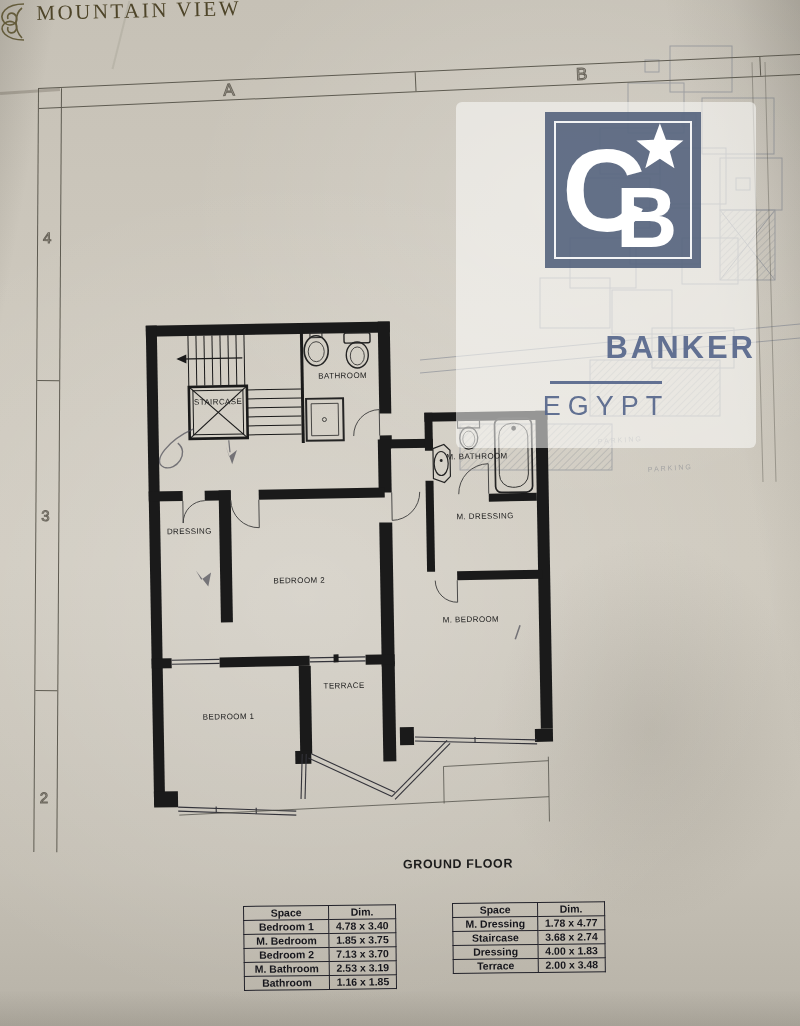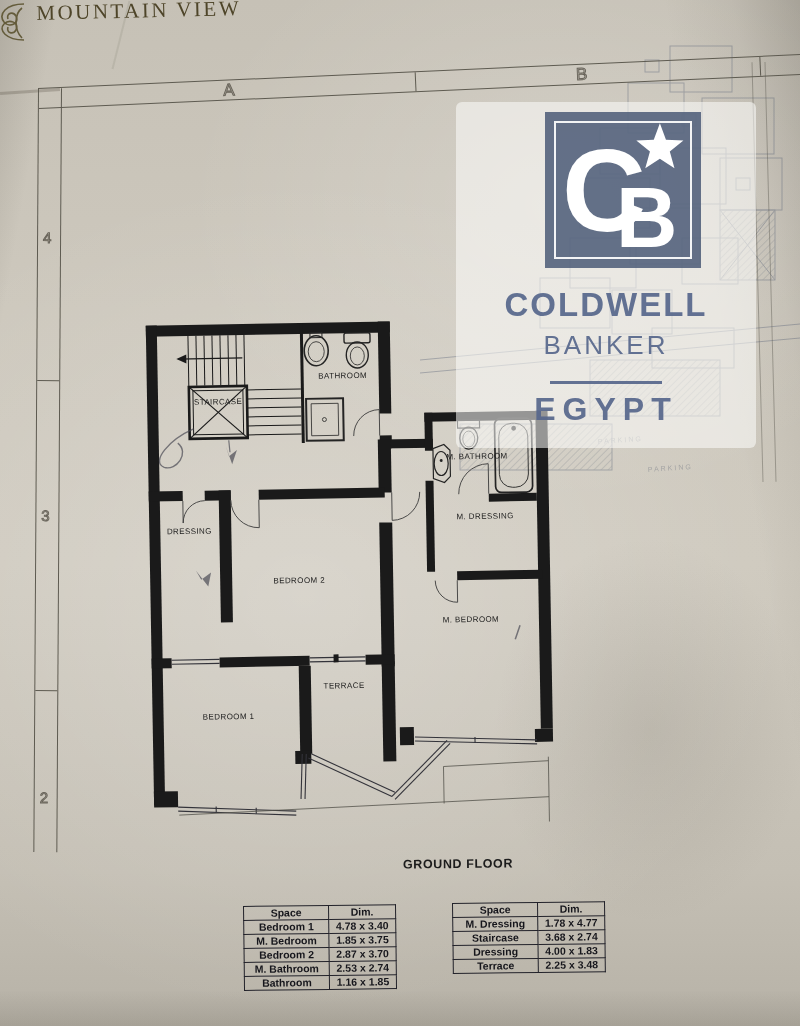--- a/index.html
+++ b/index.html
@@ -35,23 +35,23 @@
   
   .siteplan{left:420px;top:28px;width:380px;height:478px;opacity:.32;}
   
   .plan{left:142px;top:310px;width:430px;height:515px;transform:rotate(-1deg);transform-origin:center center;}
   .room-label{position:absolute;font-size:8px;letter-spacing:.4px;color:#1c1c1c;white-space:nowrap;transform:translateX(-50%);}
   
   .watermark{left:456px;top:102px;width:300px;height:346px;background:rgba(253,253,252,.55);border-radius:6px;text-align:center;}
   .cb-square{left:89px;top:10px;width:156px;height:156px;background:rgba(73,88,117,.84);}
   .cb-square::before{content:"";position:absolute;inset:9px;border:2.5px solid rgba(255,255,255,.92);}
   .wm-line1{left:0;top:184px;width:100%;font-size:33px;font-weight:bold;letter-spacing:2px;color:rgba(86,102,139,.92);}
-  .wm-line2{left:0;top:228px;width:100%;font-size:26px;font-weight:normal;letter-spacing:3px;color:rgba(86,102,139,.92);}
+  .wm-line2{left:0;top:228px;width:100%;font-size:31px;font-weight:bold;letter-spacing:3px;color:rgba(86,102,139,.92);text-align:right;}
   .wm-divider{left:94px;top:279px;width:112px;height:3px;background:rgba(86,102,139,.92);}
-  .wm-country{left:0;top:289px;width:100%;font-size:32px;font-weight:bold;letter-spacing:7px;color:rgba(86,102,139,.92);}
+  .wm-country{left:0;top:289px;width:100%;font-size:27px;font-weight:normal;letter-spacing:7px;color:rgba(86,102,139,.92);}
   
   .floor-title{left:403px;top:857px;font-size:12.5px;font-weight:bold;letter-spacing:.6px;color:#1c1c1c;transform:rotate(-.6deg);}
   .dim-table{border-collapse:collapse;transform:rotate(-.7deg);transform-origin:top left;}
   .dim-table td,.dim-table th{border:1.3px solid #22222a;font-size:10.5px;font-weight:bold;color:#16161c;
        text-align:center;padding:0 3px;height:13px;line-height:13px;font-family:"Liberation Sans",sans-serif;}
   .dim-table th{font-weight:bold;}
   .t1{left:243px;top:906px;}
   .t2{left:452px;top:903px;}
   .t1 .c1{width:78px;} .t1 .c2{width:60px;}
   .t2 .c1{width:78px;} .t2 .c2{width:60px;}
@@ -275,21 +275,20 @@
 </div>
 
 <div class="abs watermark">
   <div class="abs cb-square">
     <svg class="abs" style="left:0;top:0;" width="156" height="156" viewBox="0 0 110 110">
       <text x="12" y="84" font-size="82" font-weight="bold" fill="#ffffff" font-family="Liberation Sans, sans-serif">C</text>
       <text x="50" y="95" font-size="60" font-weight="bold" fill="#ffffff" font-family="Liberation Sans, sans-serif">B</text>
       <polygon fill="#ffffff" points="81,8 85.3,19.6 97.6,20.1 88,27.8 91.3,39.7 81,33 70.7,39.7 74,27.8 64.4,20.1 76.7,19.6"></polygon>
     </svg>
   </div>
-  <div class="abs wm-line1">COLDWELL</div>
   <div class="abs wm-line2">BANKER</div>
   <div class="abs wm-divider"></div>
   <div class="abs wm-country">EGYPT</div>
 </div>
 
 <div class="abs floor-title">GROUND FLOOR</div>
 
 <table class="abs dim-table t1">
   <tbody>
       <tr>
@@ -299,25 +298,25 @@
   <tr>
     <td>Bedroom 1</td>
     <td>4.78 x 3.40</td>
   </tr>
   <tr>
     <td>M. Bedroom</td>
     <td>1.85 x 3.75</td>
   </tr>
   <tr>
     <td>Bedroom 2</td>
-    <td>2.87 x 3.70</td>
+    <td>7.13 x 3.70</td>
   </tr>
   <tr>
     <td>M. Bathroom</td>
-    <td>2.53 x 2.74</td>
+    <td>2.53 x 3.19</td>
   </tr>
   <tr>
     <td>Bathroom</td>
     <td>1.16 x 1.85</td>
   </tr>
 </tbody>
   </table>
 
 <table class="abs dim-table t2">
   <tbody>
@@ -332,18 +331,18 @@
   <tr>
     <td>Staircase</td>
     <td>3.68 x 2.74</td>
   </tr>
   <tr>
     <td>Dressing</td>
     <td>4.00 x 1.83</td>
   </tr>
   <tr>
     <td>Terrace</td>
-    <td>2.25 x 3.48</td>
+    <td>2.00 x 3.48</td>
   </tr>
 </tbody>
   </table>
 
 <div class="abs bottom-shade"></div>
 
 </body></html>

